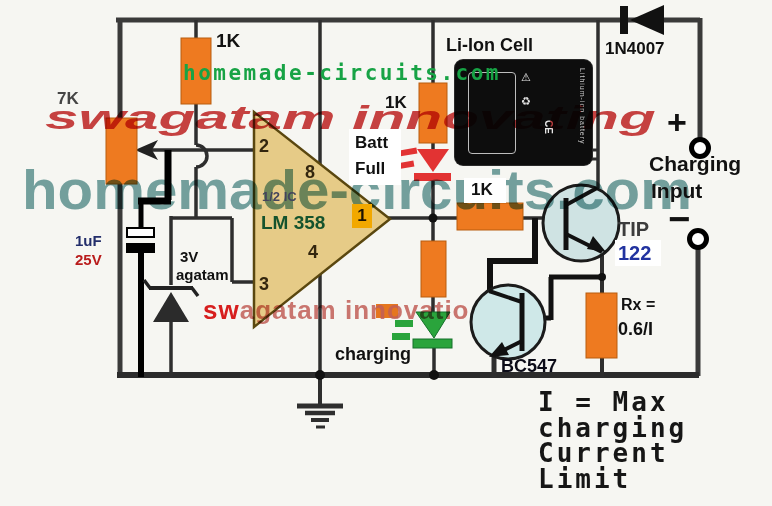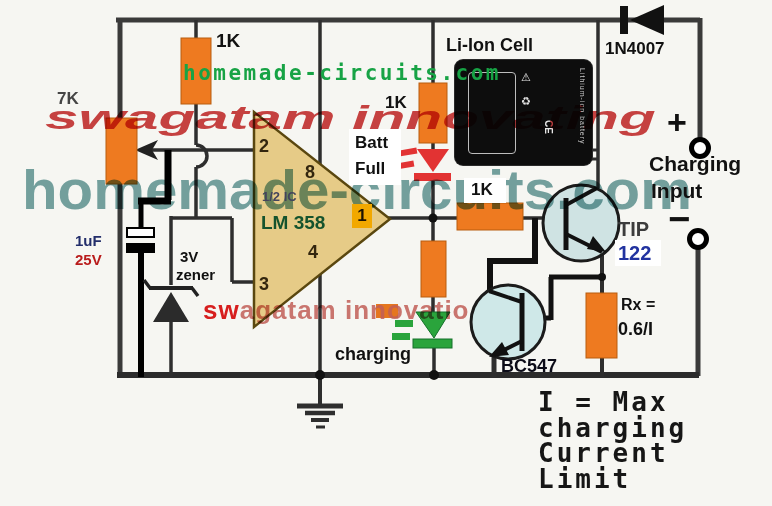--- a/index.html
+++ b/index.html
@@ -198,21 +198,21 @@
   <div class="wm" id="wm-red-bottom">
     <span class="blob"></span><span class="sw">sw</span><span class="rest">agatam innovatio</span>
   </div>
   <div class="wm" id="wm-green">homemade-circuits.com</div>
 
   <div class="lbl" style="left:57px;top:90px;font-size:17px;color:#454545;">7K</div>
   <div class="lbl" style="left:216px;top:31px;font-size:19px;">1K</div>
   <div class="lbl" style="left:75px;top:233px;font-size:15px;color:#232e6b;">1uF</div>
   <div class="lbl" style="left:75px;top:252px;font-size:15px;color:#b91c1c;">25V</div>
   <div class="lbl" style="left:180px;top:249px;font-size:15px;">3V</div>
-  <div class="lbl" style="left:176px;top:267px;font-size:15px;">zener</div>
+  <div class="lbl" style="left:176px;top:267px;font-size:15px;">agatam</div>
 
   <div class="lbl" style="left:259px;top:137px;font-size:18px;color:#33260e;">2</div>
   <div class="lbl" style="left:305px;top:163px;font-size:18px;color:#33260e;">8</div>
   <div class="lbl" style="left:262px;top:190px;font-size:13px;color:#44445c;">1/2 IC</div>
   <div class="lbl" style="left:261px;top:213px;font-size:19px;color:#14532d;">LM 358</div>
   <div class="lbl" style="left:308px;top:243px;font-size:18px;color:#33260e;">4</div>
   <div class="lbl" style="left:259px;top:275px;font-size:18px;color:#33260e;">3</div>
   <div id="pin1-badge">
     <span>1</span>
   </div>

